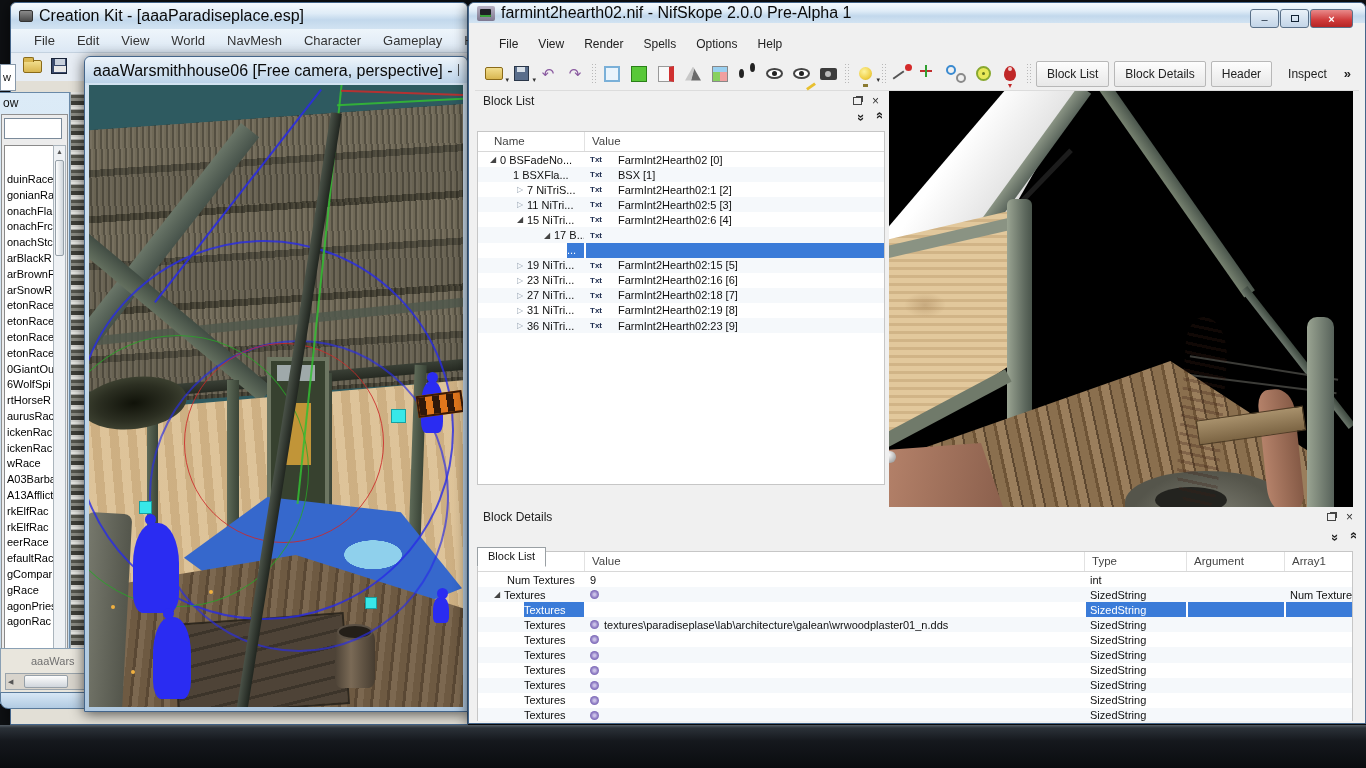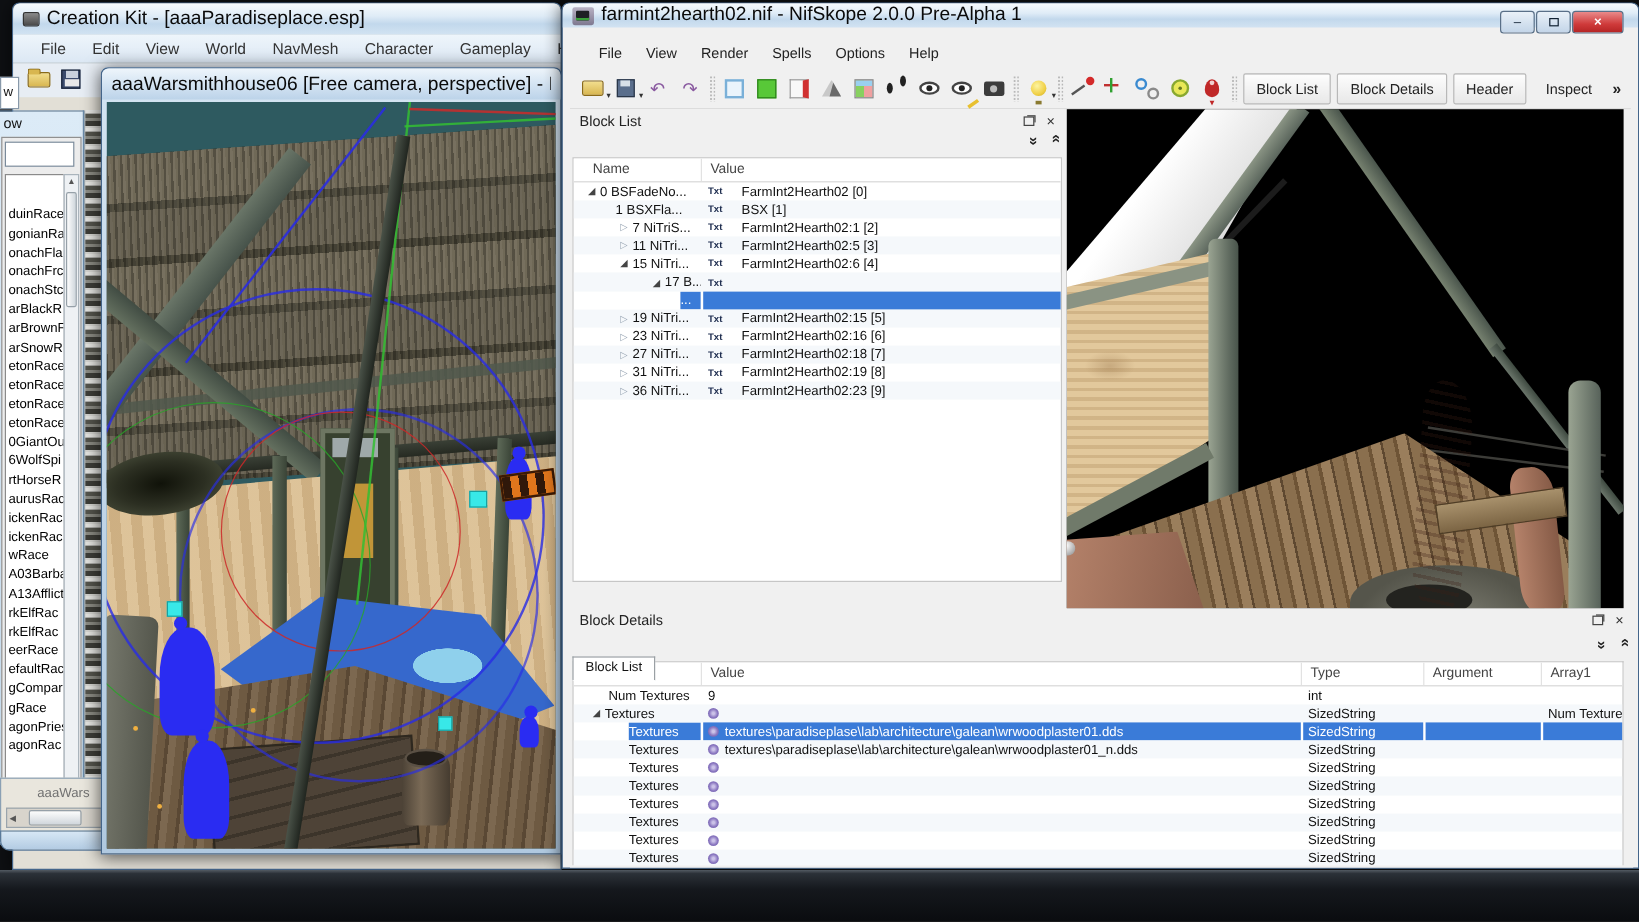--- a/index.html
+++ b/index.html
@@ -749,24 +749,20 @@
                   <span class="nowrap">Num Textures</span>
                 </div>
               </div>
               <div class="trow selected">
                 <div class="cell name" style="padding-left: 46px;">
                   <span class="content">
 
                     <span class="nowrap">Textures</span>
                   </span>
                 </div>
-                <div class="cell val sel-part" style="padding-left:4px;">
-                  <span class="flower show"></span>
-                  <span class="nowrap">textures\paradiseplase\lab\architecture\galean\wrwoodplaster01.dds</span>
-                </div>
                 <div class="cell typ sel-part" style="padding-left:4px;">
                   <span class="nowrap">SizedString</span>
                 </div>
                 <div class="cell arg sel-part" style="padding-left:4px;">
                   <span class="nowrap"></span>
                 </div>
                 <div class="cell arr sel-part" style="padding-left:4px;">
                   <span class="nowrap"></span>
                 </div>
               </div>

